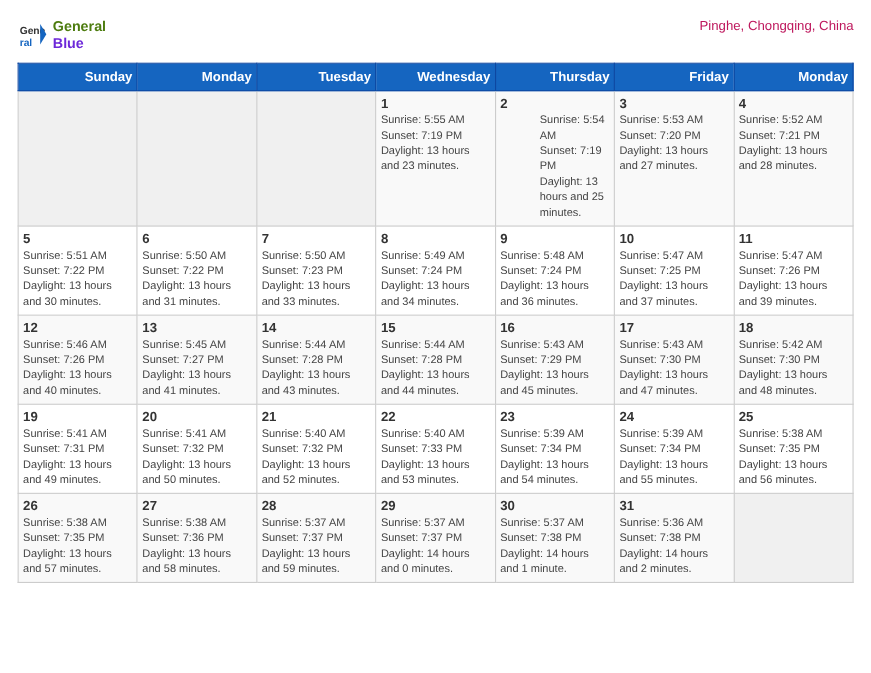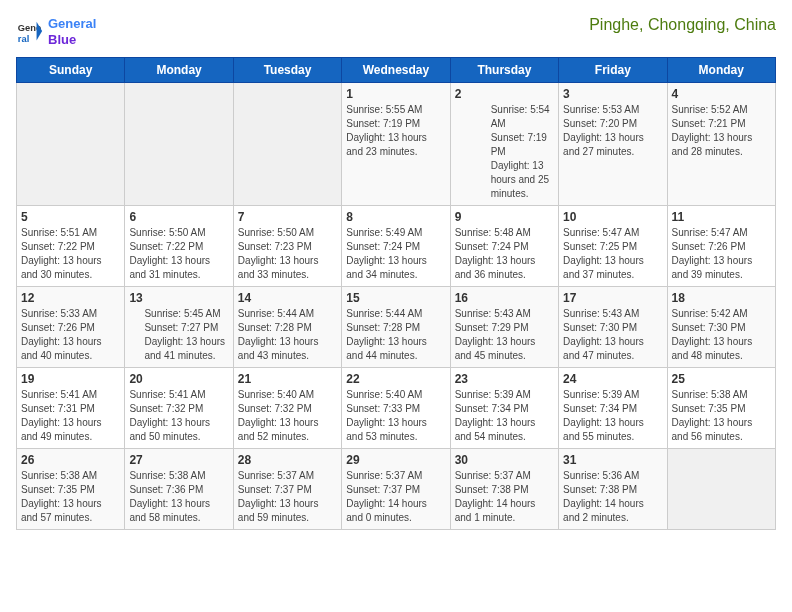--- a/index.html
+++ b/index.html
@@ -27,35 +27,35 @@
     }
     .title-block {
       text-align: right;
     }
     .main-title {
       font-size: 32px;
       font-weight: bold;
       color: #333;
     }
     .subtitle {
-      font-size: 16px;
-      color: #4d7c0f;
+      font-size: 12px;
+      color: #be185d;
     }
     table {
       width: 100%;
       border-collapse: collapse;
       table-layout: fixed;
     }
     thead th {
       background-color: #1565c0;
       color: #fff;
       font-size: 12px;
       font-weight: bold;
       padding: 5px 4px;
-      text-align: center;
+      text-align: right;
       border: 1px solid #0d47a1;
     }
     tbody td {
       border: 1px solid #ccc;
       vertical-align: top;
       padding: 4px 4px;
       font-size: 9.5px;
       color: #333;
       height: 80px;
       background: #fff;
@@ -83,21 +83,21 @@
 
 <div class="header">
   <div class="logo">
     <svg class="logo-icon" viewBox="0 0 30 30">
       <text x="2" y="14" font-size="10" font-weight="bold" fill="#333">Gene</text>
       <text x="2" y="26" font-size="10" font-weight="bold" fill="#1565c0">ral</text>
       <polygon points="22,4 28,14 22,24" fill="#1565c0"></polygon>
     </svg>
     <div>
       <div style="font-size:13px;font-weight:bold;color:#333;line-height:1.2">
-        <span style="color:#3b82f6">General</span><br>
+        <span style="color:#4d7c0f">General</span><br>
         <span style="color:#6d28d9">Blue</span>
       </div>
     </div>
   </div>
   <div class="title-block">
     <div class="subtitle">Pinghe, Chongqing, China</div>
   </div>
 </div>
 
 <table>
@@ -182,27 +182,27 @@
         <td>
           <span class="day-number">11</span>
           <div class="cell-info" style="white-space: pre-line;">Sunrise: 5:47 AM
 Sunset: 7:26 PM
 Daylight: 13 hours and 39 minutes.</div>
         </td>
       </tr>
       <tr>
         <td>
           <span class="day-number">12</span>
-          <div class="cell-info" style="white-space: pre-line;">Sunrise: 5:33 AM
+          <div class="cell-info" style="white-space: pre-line;">Sunrise: 5:46 AM
 Sunset: 7:26 PM
 Daylight: 13 hours and 40 minutes.</div>
         </td>
         <td>
           <span class="day-number">13</span>
-          <div class="cell-info" style="white-space: pre-line; margin-left: 15px;">Sunrise: 5:45 AM
+          <div class="cell-info" style="white-space: pre-line;">Sunrise: 5:45 AM
 Sunset: 7:27 PM
 Daylight: 13 hours and 41 minutes.</div>
         </td>
         <td>
           <span class="day-number">14</span>
           <div class="cell-info" style="white-space: pre-line;">Sunrise: 5:44 AM
 Sunset: 7:28 PM
 Daylight: 13 hours and 43 minutes.</div>
         </td>
         <td>

